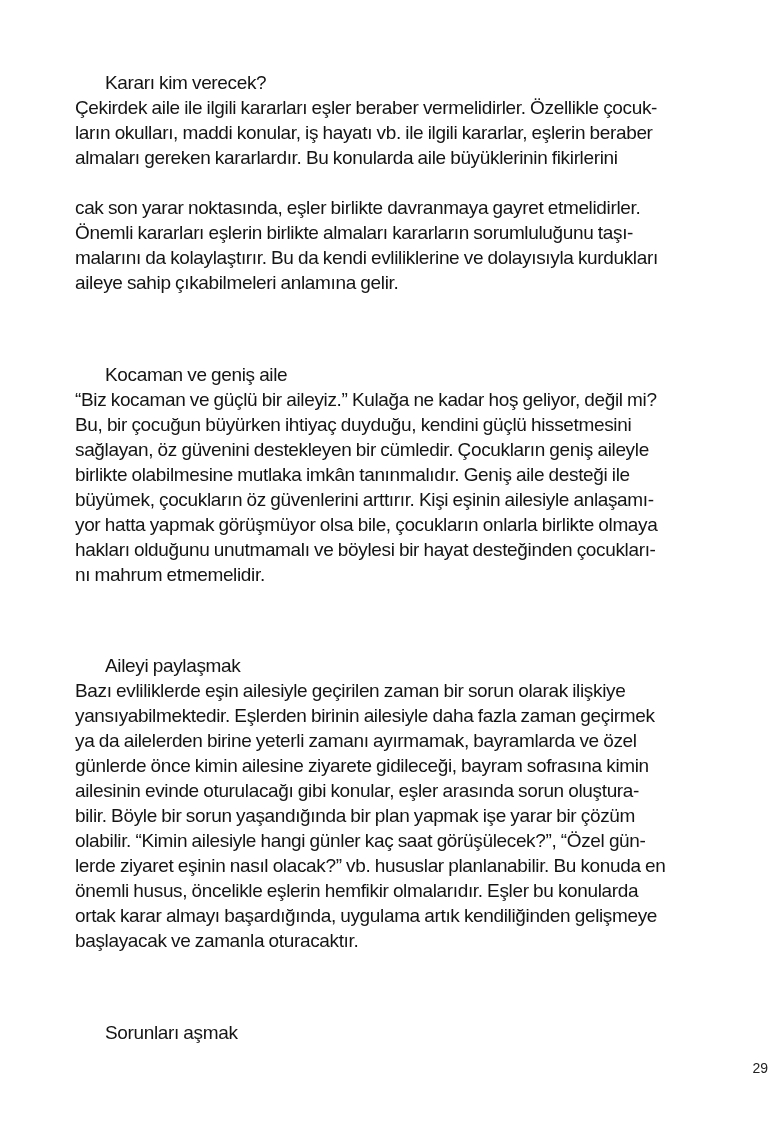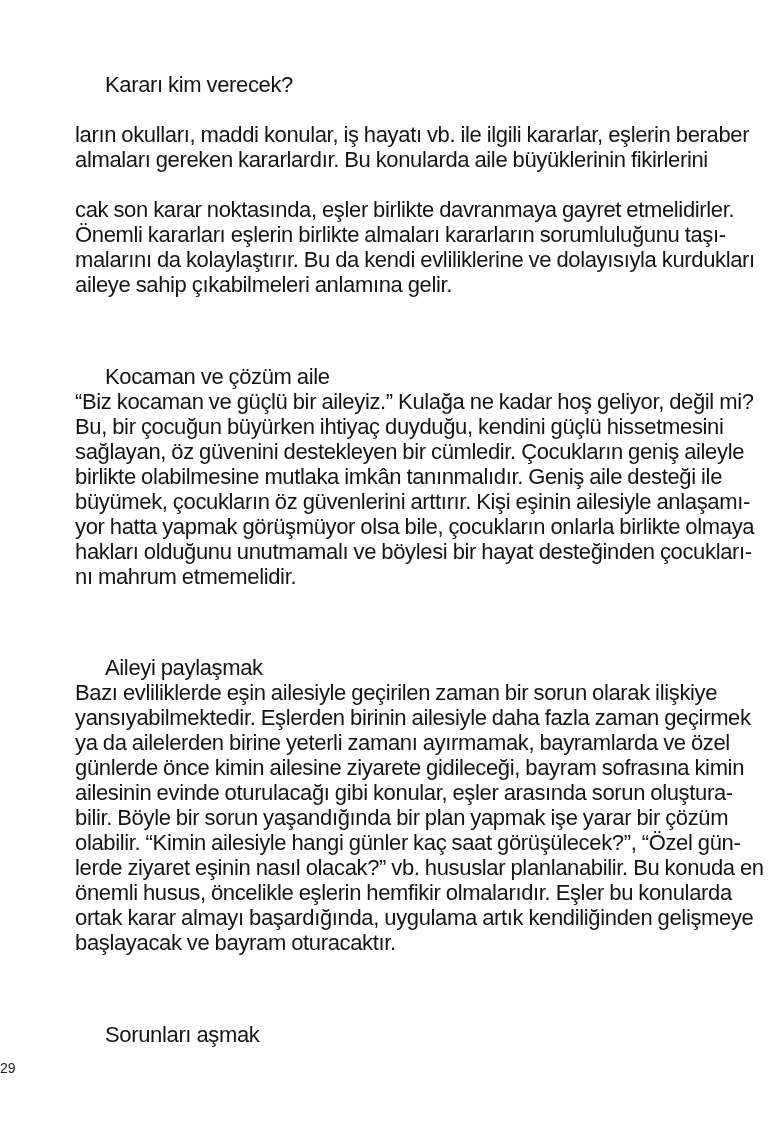--- a/index.html
+++ b/index.html
@@ -1,54 +1,55 @@
 <!DOCTYPE html>
 <html><head>
 <meta charset="utf-8">
 <style>
   html, body { margin: 0; padding: 0; background: #ffffff; }
   body { width: 768px; height: 1122px; position: relative; overflow: hidden; }
   .page { position: absolute; left: 0; top: 0; width: 768px; height: 1122px; background: #fff; color: #141414; }
-  .text { font-family: "Liberation Sans", sans-serif; font-size: 22px; letter-spacing: -0.35px; word-spacing: -0.5px; }
+  .text { font-family: "Liberation Sans", sans-serif; font-size: 19px; letter-spacing: -0.35px; word-spacing: -0.5px; }
   .heading { position: absolute; left: 105px; white-space: nowrap; }
   .line { position: absolute; left: 75px; white-space: nowrap; }
-  .pagenum { position: absolute; top: 1060px; left: 0; width: 768px; text-align: left; font-family: "Liberation Sans", sans-serif; font-size: 14px; color: #222; }
+  .pagenum { position: absolute; top: 1060px; left: 0; width: 768px; text-align: right; font-family: "Liberation Sans", sans-serif; font-size: 14px; color: #222; }
 </style>
 </head>
 <body>
 
 <div class="page">
 
   <div class="text heading" style="top:72px">Kararı kim verecek?</div>
+  <div class="text line" style="top:97px">Çekirdek aile ile ilgili kararları eşler beraber vermelidirler. Özellikle çocuk-</div>
   <div class="text line" style="top:122px">ların okulları, maddi konular, iş hayatı vb. ile ilgili kararlar, eşlerin beraber</div>
   <div class="text line" style="top:147px">almaları gereken kararlardır. Bu konularda aile büyüklerinin fikirlerini</div>
-  <div class="text line" style="top:197px">cak son karar noktasında, eşler birlikte davranmaya gayret etmelidirler.</div>
+  <div class="text line" style="top:197px">cak son yarar noktasında, eşler birlikte davranmaya gayret etmelidirler.</div>
   <div class="text line" style="top:222px">Önemli kararları eşlerin birlikte almaları kararların sorumluluğunu taşı-</div>
   <div class="text line" style="top:247px">malarını da kolaylaştırır. Bu da kendi evliliklerine ve dolayısıyla kurdukları</div>
   <div class="text line" style="top:272px">aileye sahip çıkabilmeleri anlamına gelir.</div>
 
-  <div class="text heading" style="top:364px">Kocaman ve çözüm aile</div>
+  <div class="text heading" style="top:364px">Kocaman ve geniş aile</div>
   <div class="text line" style="top:389px">“Biz kocaman ve güçlü bir aileyiz.” Kulağa ne kadar hoş geliyor, değil mi?</div>
   <div class="text line" style="top:414px">Bu, bir çocuğun büyürken ihtiyaç duyduğu, kendini güçlü hissetmesini</div>
   <div class="text line" style="top:439px">sağlayan, öz güvenini destekleyen bir cümledir. Çocukların geniş aileyle</div>
   <div class="text line" style="top:464px">birlikte olabilmesine mutlaka imkân tanınmalıdır. Geniş aile desteği ile</div>
   <div class="text line" style="top:489px">büyümek, çocukların öz güvenlerini arttırır. Kişi eşinin ailesiyle anlaşamı-</div>
   <div class="text line" style="top:514px">yor hatta yapmak görüşmüyor olsa bile, çocukların onlarla birlikte olmaya</div>
   <div class="text line" style="top:539px">hakları olduğunu unutmamalı ve böylesi bir hayat desteğinden çocukları-</div>
   <div class="text line" style="top:564px">nı mahrum etmemelidir.</div>
 
   <div class="text heading" style="top:655px">Aileyi paylaşmak</div>
   <div class="text line" style="top:680px">Bazı evliliklerde eşin ailesiyle geçirilen zaman bir sorun olarak ilişkiye</div>
   <div class="text line" style="top:730px">ya da ailelerden birine yeterli zamanı ayırmamak, bayramlarda ve özel</div>
   <div class="text line" style="top:705px">yansıyabilmektedir. Eşlerden birinin ailesiyle daha fazla zaman geçirmek</div>
   <div class="text line" style="top:755px">günlerde önce kimin ailesine ziyarete gidileceği, bayram sofrasına kimin</div>
   <div class="text line" style="top:780px">ailesinin evinde oturulacağı gibi konular, eşler arasında sorun oluştura-</div>
   <div class="text line" style="top:830px">olabilir. “Kimin ailesiyle hangi günler kaç saat görüşülecek?”, “Özel gün-</div>
   <div class="text line" style="top:805px">bilir. Böyle bir sorun yaşandığında bir plan yapmak işe yarar bir çözüm</div>
   <div class="text line" style="top:855px">lerde ziyaret eşinin nasıl olacak?” vb. hususlar planlanabilir. Bu konuda en</div>
   <div class="text line" style="top:880px">önemli husus, öncelikle eşlerin hemfikir olmalarıdır. Eşler bu konularda</div>
   <div class="text line" style="top:905px">ortak karar almayı başardığında, uygulama artık kendiliğinden gelişmeye</div>
-  <div class="text line" style="top:930px">başlayacak ve bayram oturacaktır.</div>
+  <div class="text line" style="top:930px">başlayacak ve zamanla oturacaktır.</div>
 
   <div class="text heading" style="top:1022px">Sorunları aşmak</div>
 
   <div class="pagenum">29</div>
 </div>
 
 </body></html>

